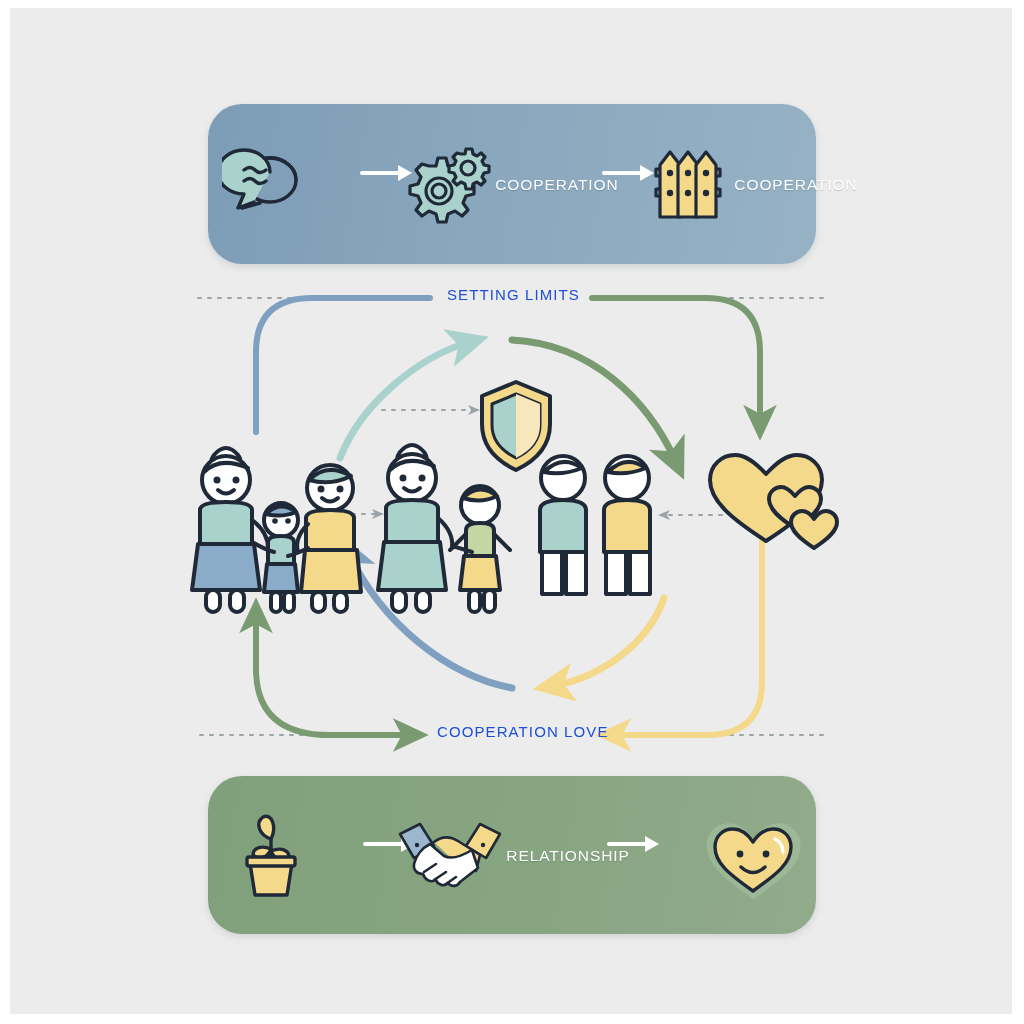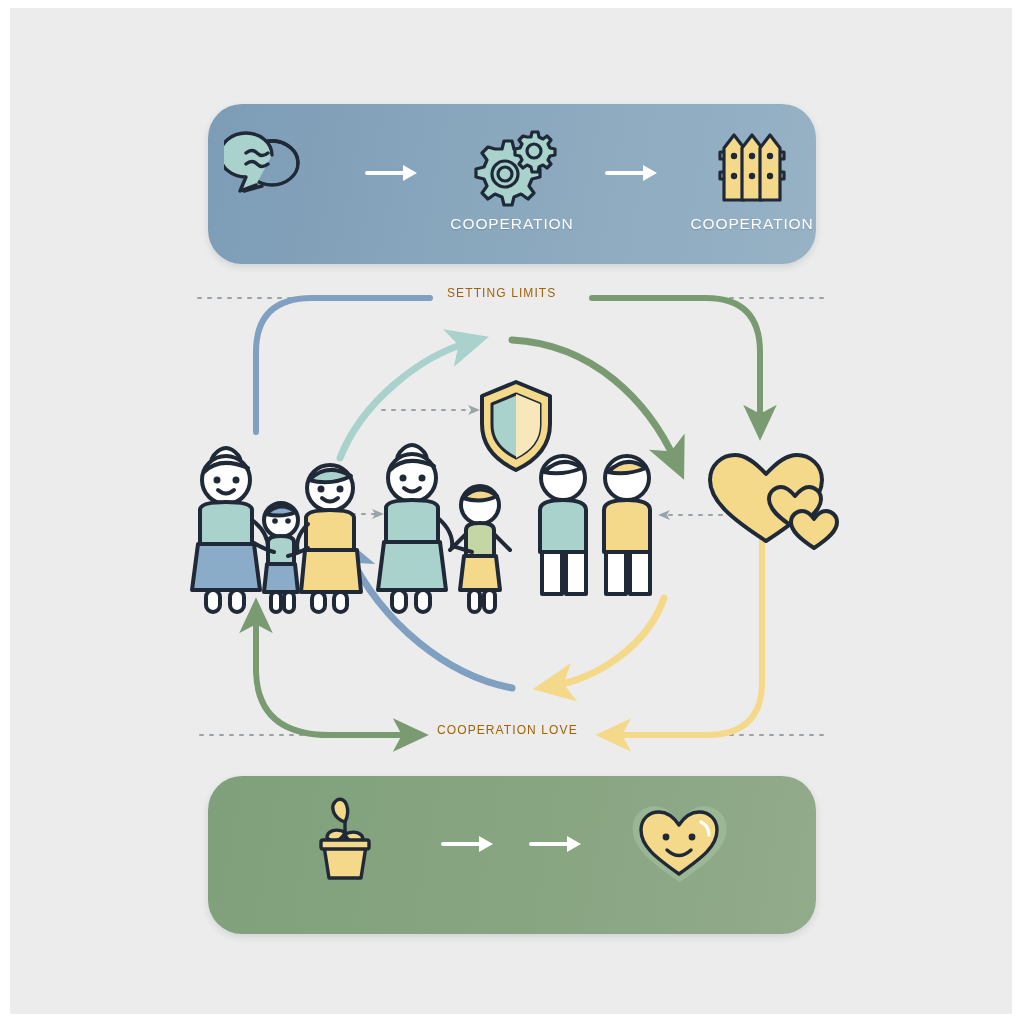--- a/index.html
+++ b/index.html
@@ -35,36 +35,36 @@
     background:linear-gradient(100deg,#80a07b 0%,#88a582 55%,#92ab8b 100%);
   }
   .banner-row{
     position:absolute;left:0;top:0;width:100%;height:100%;
     display:flex;align-items:center;justify-content:center;
     gap:26px;
   }
   .bslot{
     position:relative;
     width:132px;height:126px;
-    display:flex;flex-direction:column;align-items:center;justify-content:flex-start;
+    display:flex;flex-direction:row;align-items:center;justify-content:center;
   }
   .bicon{height:92px;display:flex;align-items:center;justify-content:center;}
   .blabel{
     color:#ffffff;font-size:15.5px;letter-spacing:.9px;
     margin-top:2px;white-space:nowrap;text-shadow:0 1px 1px rgba(40,60,70,.25);
   }
   .barrow{
     width:62px;display:flex;align-items:center;justify-content:center;
     margin-bottom:22px;
   }
 
   
   .stage-label{
     position:absolute;
-    color:#a16207;font-size:12px;letter-spacing:1.1px;
+    color:#1d4ed8;font-size:15px;letter-spacing:1.1px;
     white-space:nowrap;
   }
   #label-setting-limits{left:447px;top:286px;}
   #label-preserving-love{left:437px;top:723px;}
 
   svg{display:block;}
   #flowlayer{position:absolute;left:0;top:0;width:1024px;height:1024px;pointer-events:none;}
   #figlayer{position:absolute;left:0;top:0;width:1024px;height:1024px;}
 </style>
 </head>
@@ -308,20 +308,38 @@
 
       <div class="barrow">
         <svg width="54" height="20" viewBox="0 0 54 20">
           <g>
             <line x1="2" y1="10" x2="42" y2="10" stroke="#ffffff" stroke-width="4" stroke-linecap="round"></line>
             <path d="M38,2 L52,10 L38,18 Z" fill="#ffffff"></path>
           </g>
         </svg>
       </div>
 
+      <div class="bslot">
+        <div class="bicon">
+          <svg width="112" height="90" viewBox="0 0 112 90">
+            <g stroke="#1f2937" stroke-width="2.6" stroke-linejoin="round" stroke-linecap="round">
+              <path d="M6,24 l20,-10 l14,22 l-20,12 Z" fill="#9bb7cd"></path>
+              <path d="M106,24 l-20,-10 l-14,22 l20,12 Z" fill="#f5d98a"></path>
+              <path d="M40,32 c8,-6 16,-6 24,-1 c8,5 16,10 22,14 l-4,16 c-10,-4 -18,-8 -24,-12" fill="#f5d98a"></path>
+              <path d="M36,34 c-8,4 -14,12 -16,20 c-1,6 3,10 9,10 c2,6 8,9 13,6 c2,5 8,7 12,3 c3,4 9,4 12,-1 l18,-14 l-6,-18 c-10,6 -20,10 -28,6 Z" fill="#ffffff"></path>
+              <path d="M30,62 l12,-8" fill="none"></path>
+              <path d="M40,70 l12,-8" fill="none"></path>
+              <path d="M52,74 l10,-7" fill="none"></path>
+              <circle cx="23" cy="35" r="2.2" fill="#1f2937" stroke="none"></circle>
+              <circle cx="89" cy="35" r="2.2" fill="#1f2937" stroke="none"></circle>
+            </g>
+          </svg>
+        </div>
+        <div class="blabel">RELATIONSHIP</div>
+      </div>
 
       <div class="barrow">
         <svg width="54" height="20" viewBox="0 0 54 20">
           <g>
             <line x1="2" y1="10" x2="42" y2="10" stroke="#ffffff" stroke-width="4" stroke-linecap="round"></line>
             <path d="M38,2 L52,10 L38,18 Z" fill="#ffffff"></path>
           </g>
         </svg>
       </div>
 

